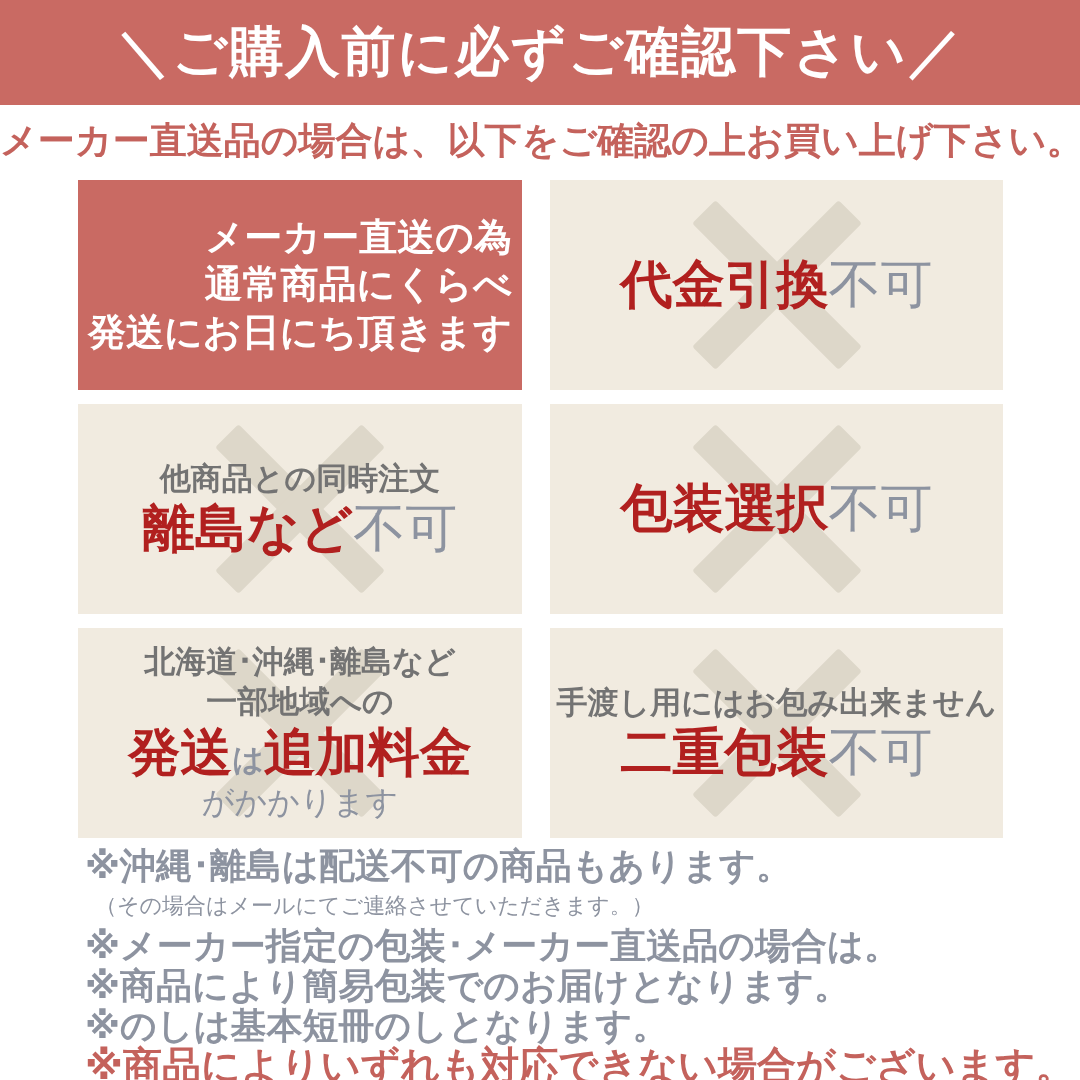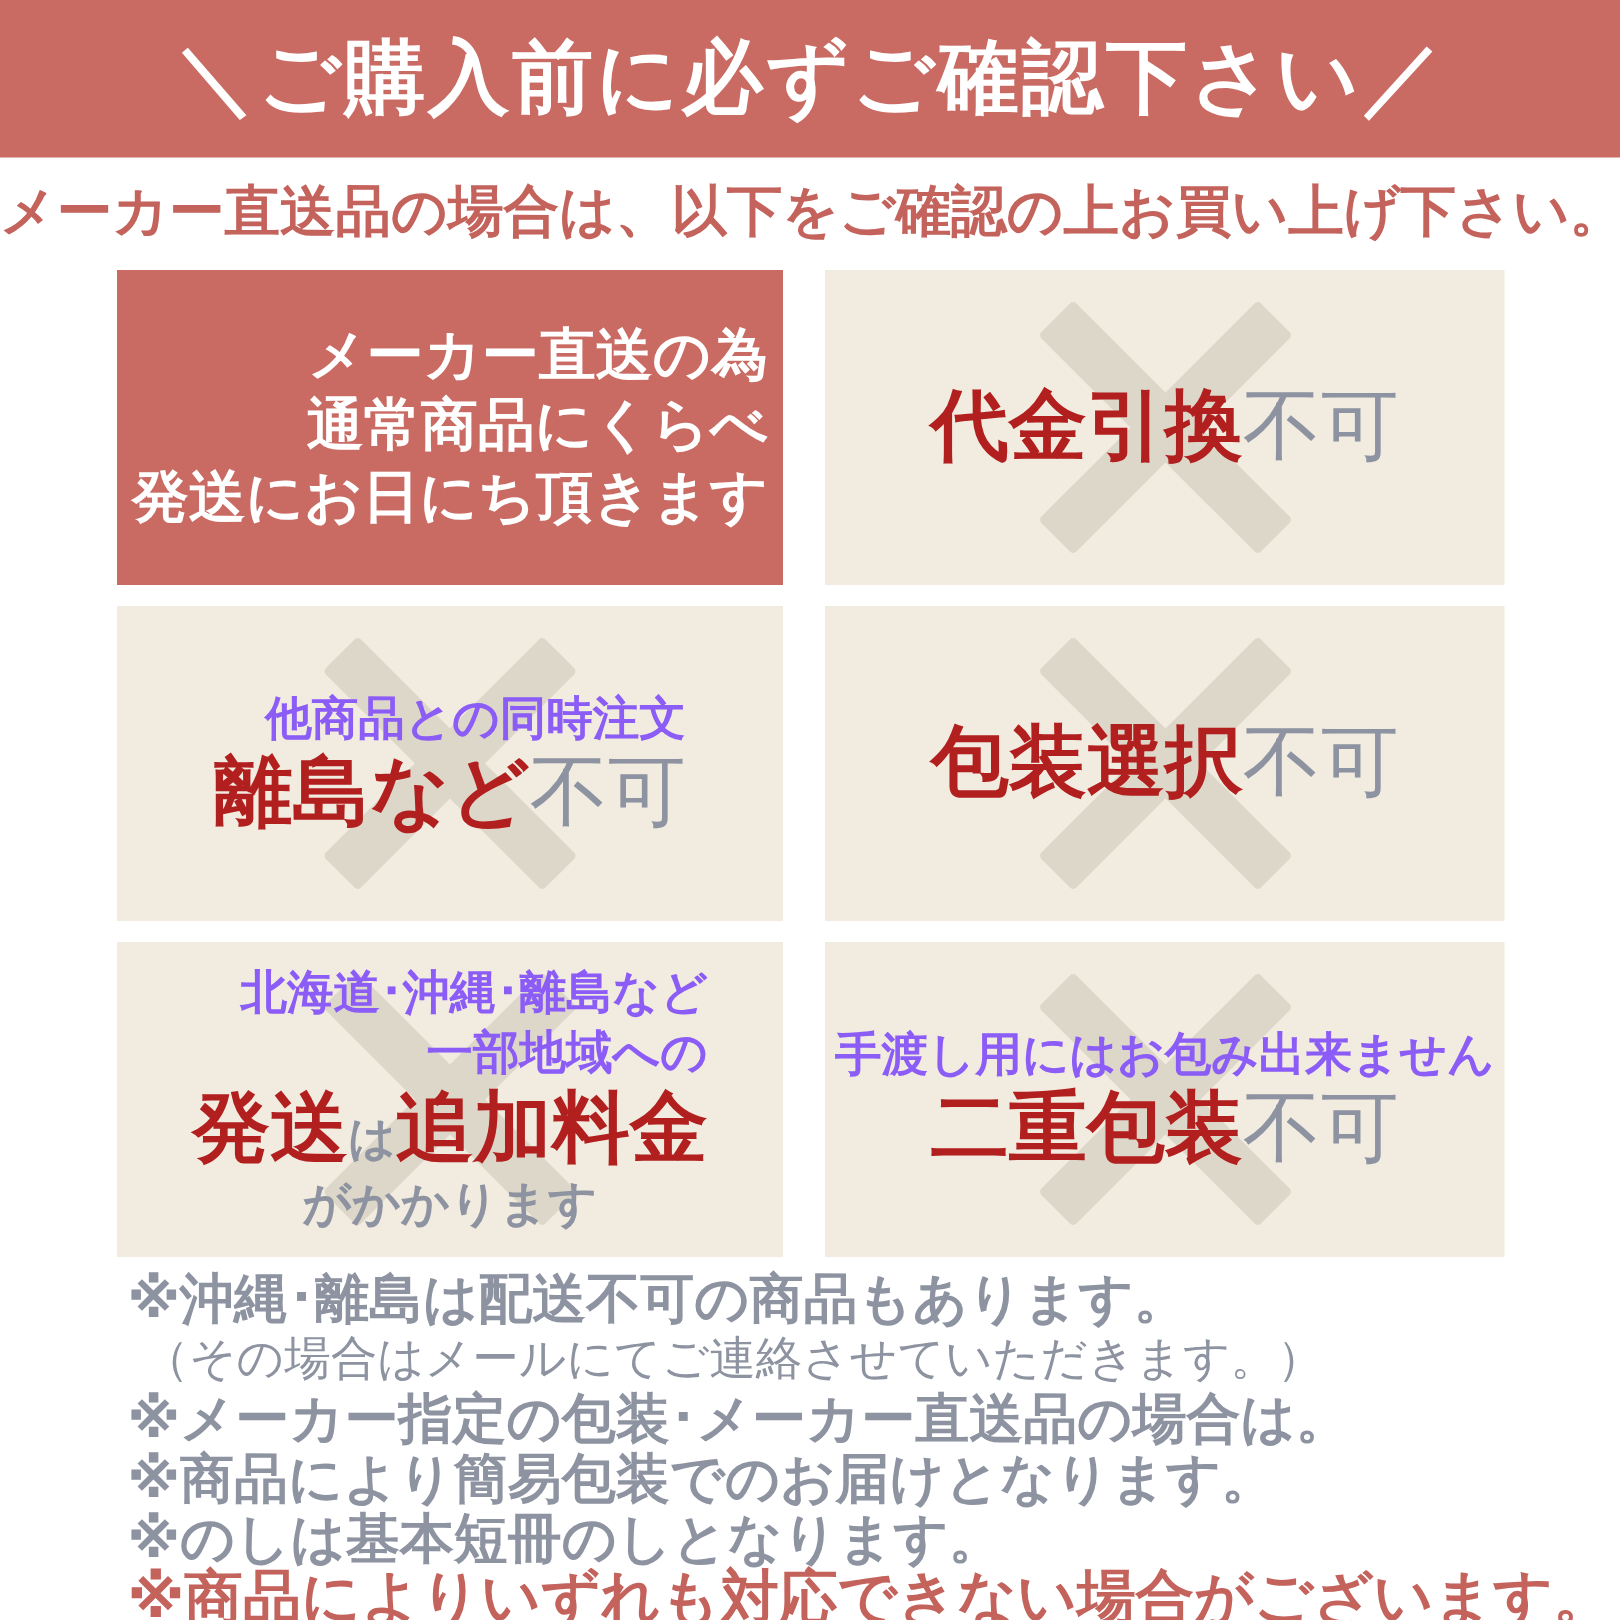--- a/index.html
+++ b/index.html
@@ -34,32 +34,32 @@
   .cell.highlight{background:#c96a63;}
   .xmark{position:absolute;left:0;top:0;width:100%;height:100%;}
   .xmark .bar{
     position:absolute;left:50%;top:50%;width:207px;height:33px;
     background:#ddd7c9;border-radius:3px;
   }
   .xmark .bar.a{transform:translate(-50%,-50%) rotate(45deg);}
   .xmark .bar.b{transform:translate(-50%,-50%) rotate(-45deg);}
   .cell-content{position:relative;z-index:1;}
   .hl-line{color:#ffffff;font-size:38px;font-weight:bold;line-height:1.24;white-space:nowrap;text-align:right;}
-  .small-red{color:#8b5cf6;font-size:31px;font-weight:bold;line-height:1.3;white-space:nowrap;text-align:right;}
+  .small-red{color:#737373;font-size:31px;font-weight:bold;line-height:1.3;white-space:nowrap;}
   .big-line{line-height:1.15;white-space:nowrap;}
   .big-red{color:#b1201f;font-size:52px;font-weight:bold;}
   .big-gray{color:#8d93a0;font-size:52px;font-weight:500;}
   .mid-gray{color:#8d93a0;font-size:31px;font-weight:600;}
-  .tail-gray{color:#8d93a0;font-size:32px;font-weight:700;line-height:1.3;white-space:nowrap;}
+  .tail-gray{color:#8d93a0;font-size:32px;font-weight:400;line-height:1.3;white-space:nowrap;}
   
   .notes{position:absolute;left:85px;top:846px;width:995px;}
   .note{
     color:#8d93a0;font-size:36px;font-weight:600;line-height:40px;white-space:nowrap;
   }
-  .note.paren{font-size:31px;font-weight:500;padding-left:10px;}
+  .note.paren{font-size:22px;font-weight:500;padding-left:10px;}
   .note.red{color:#c4625c;font-size:39px;font-weight:600;}
 </style>
 </head>
 <body>
 
 <div class="canvas">
 
   <div class="band">
     <div class="band-title">＼ご購入前に必ずご確認下さい／</div>
   </div>

